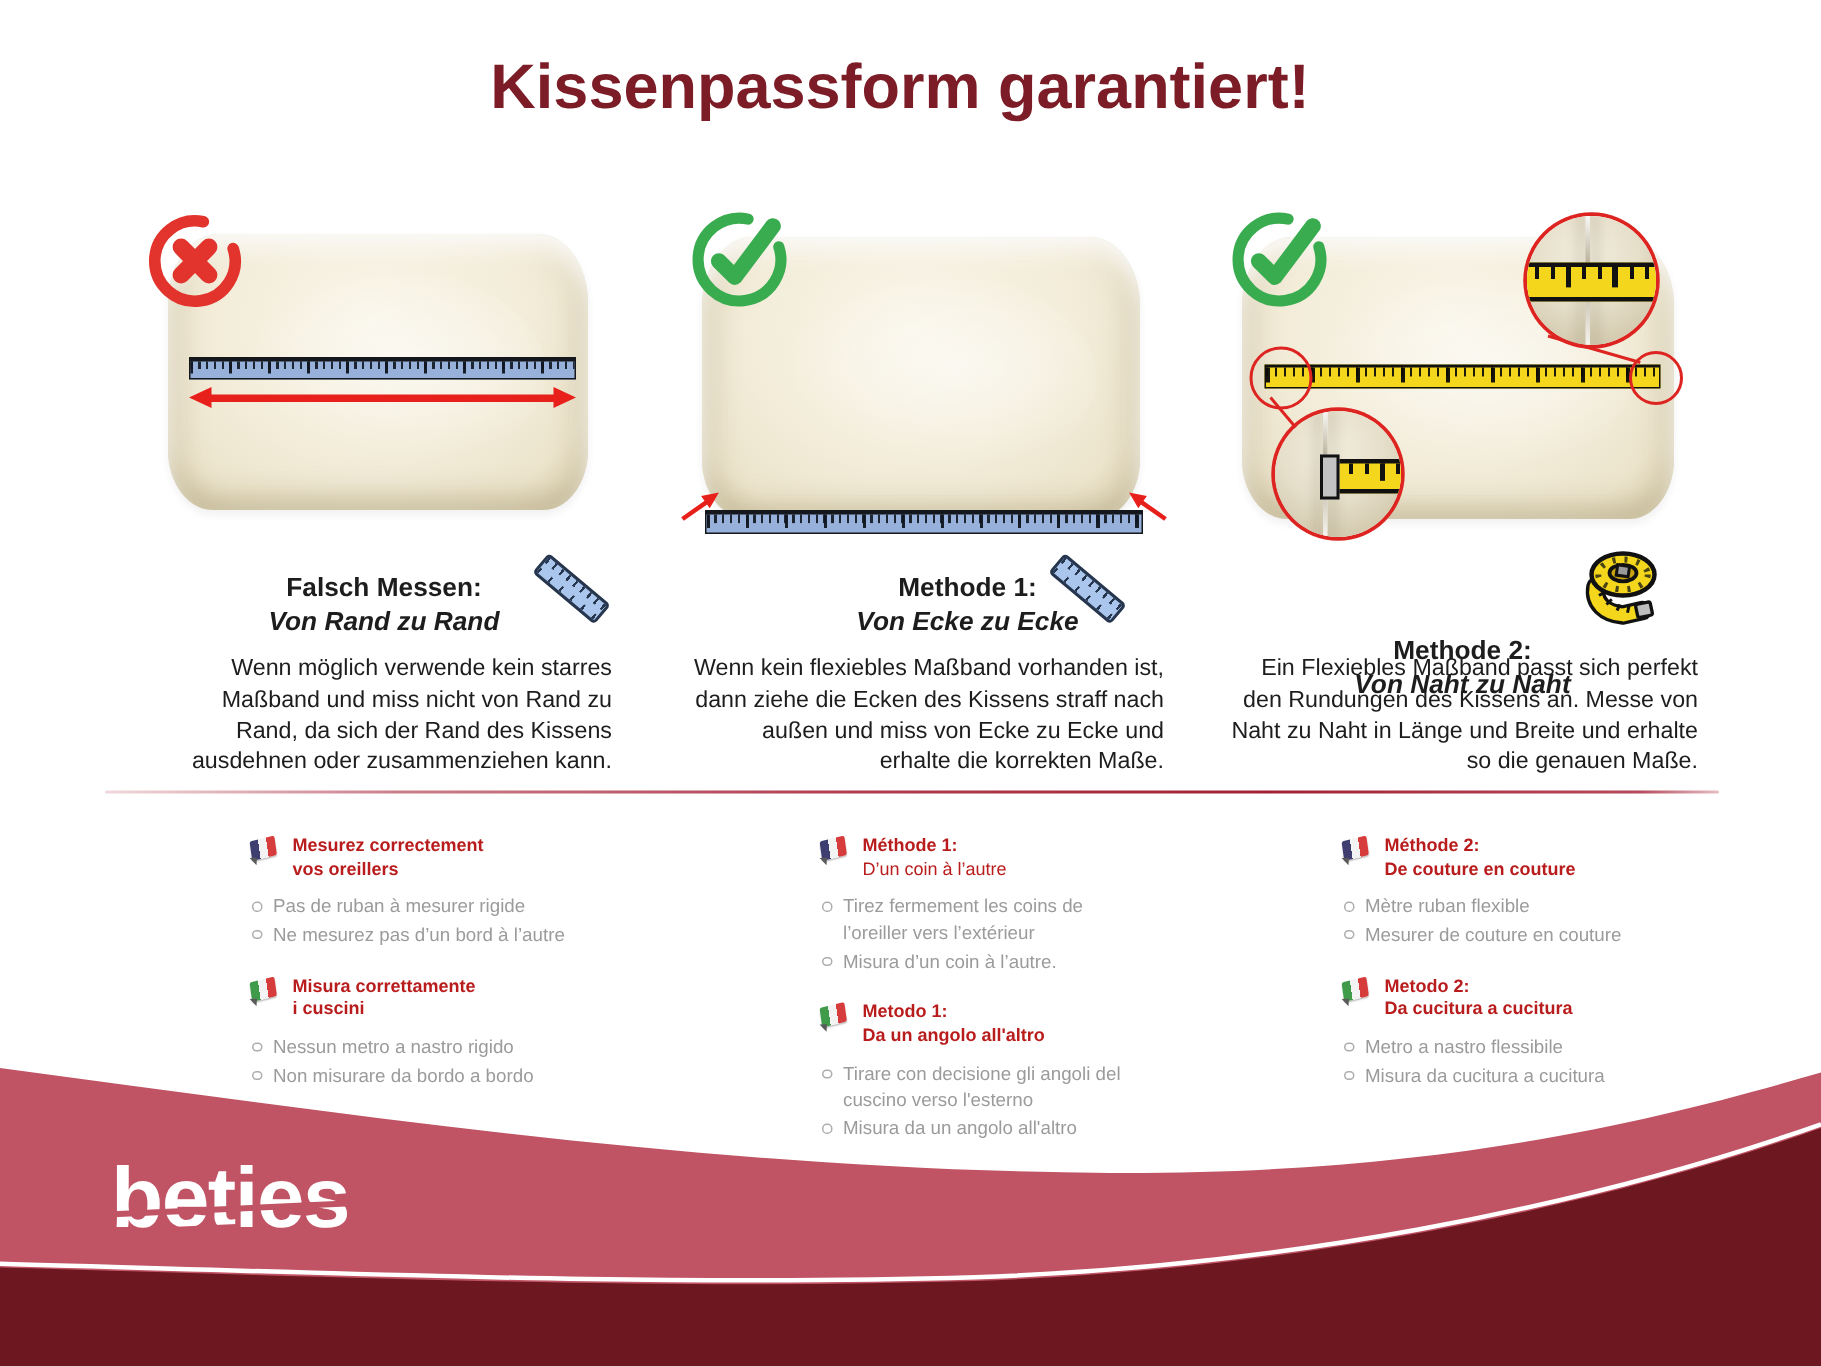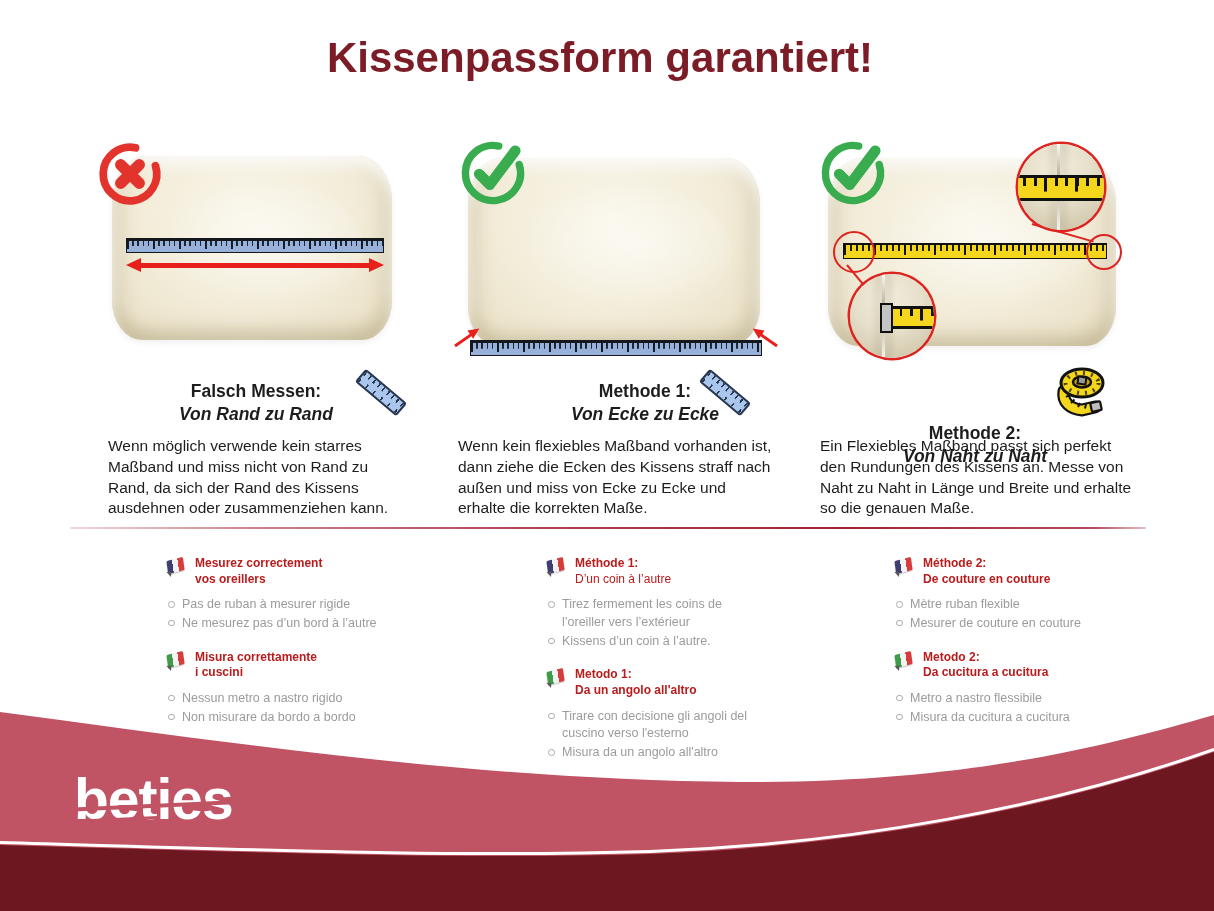--- a/index.html
+++ b/index.html
@@ -46,21 +46,21 @@
   .arrow-one::after{content:"";position:absolute;right:0;top:0;width:0;height:0;
     border-top:5px solid transparent;border-bottom:5px solid transparent;border-left:11px solid #e8201c;}
 
   
   .badge{position:absolute;}
 
   
   .col-heading{position:absolute;width:300px;text-align:center;color:#1d1d1d;}
   .col-heading .h1{font-size:17.5px;font-weight:700;line-height:1.3;}
   .col-heading .h2{font-size:17.5px;font-weight:700;font-style:italic;line-height:1.3;}
-  .col-body{position:absolute;text-align:left;font-size:15.5px;line-height:1.34;color:#1d1d1d;}
+  .col-body{position:absolute;text-align:right;font-size:15.5px;line-height:1.34;color:#1d1d1d;}
 
   .ruler-icon{position:absolute;width:54px;height:17px;background-color:#abc6ec;
     border:2.5px solid #27364f;border-radius:3px;transform:rotate(40deg);box-sizing:border-box;
     background-image:
       repeating-linear-gradient(90deg,#27364f 0 1.6px, transparent 1.6px 6px),
       repeating-linear-gradient(90deg,#27364f 0 1.6px, transparent 1.6px 9.5px);
     background-size:100% 36%,100% 30%;background-repeat:no-repeat;
     background-position:top left,bottom left;}
 
   
@@ -222,21 +222,21 @@
 
   <div class="trans-col" style="left:545px;width:205px;">
     <div class="lang-block">
       <span class="flag fr"></span>
       <div class="lang-title">
         <div class="t1">Méthode 1:</div>
         <div class="t2 regular">D’un coin à l’autre</div>
       </div>
       <ul class="lang-bullets">
         <li><span class="dot"></span><span>Tirez fermement les coins de l’oreiller vers l’extérieur</span></li>
-        <li><span class="dot"></span><span>Kissens d’un coin à l’autre.</span></li>
+        <li><span class="dot"></span><span>Misura d’un coin à l’autre.</span></li>
       </ul>
     </div>
     <div class="lang-block">
       <span class="flag it"></span>
       <div class="lang-title">
         <div class="t1">Metodo 1:</div>
         <div class="t2">Da un angolo all'altro</div>
       </div>
       <ul class="lang-bullets">
         <li><span class="dot"></span><span>Tirare con decisione gli angoli del cuscino verso l'esterno</span></li>

